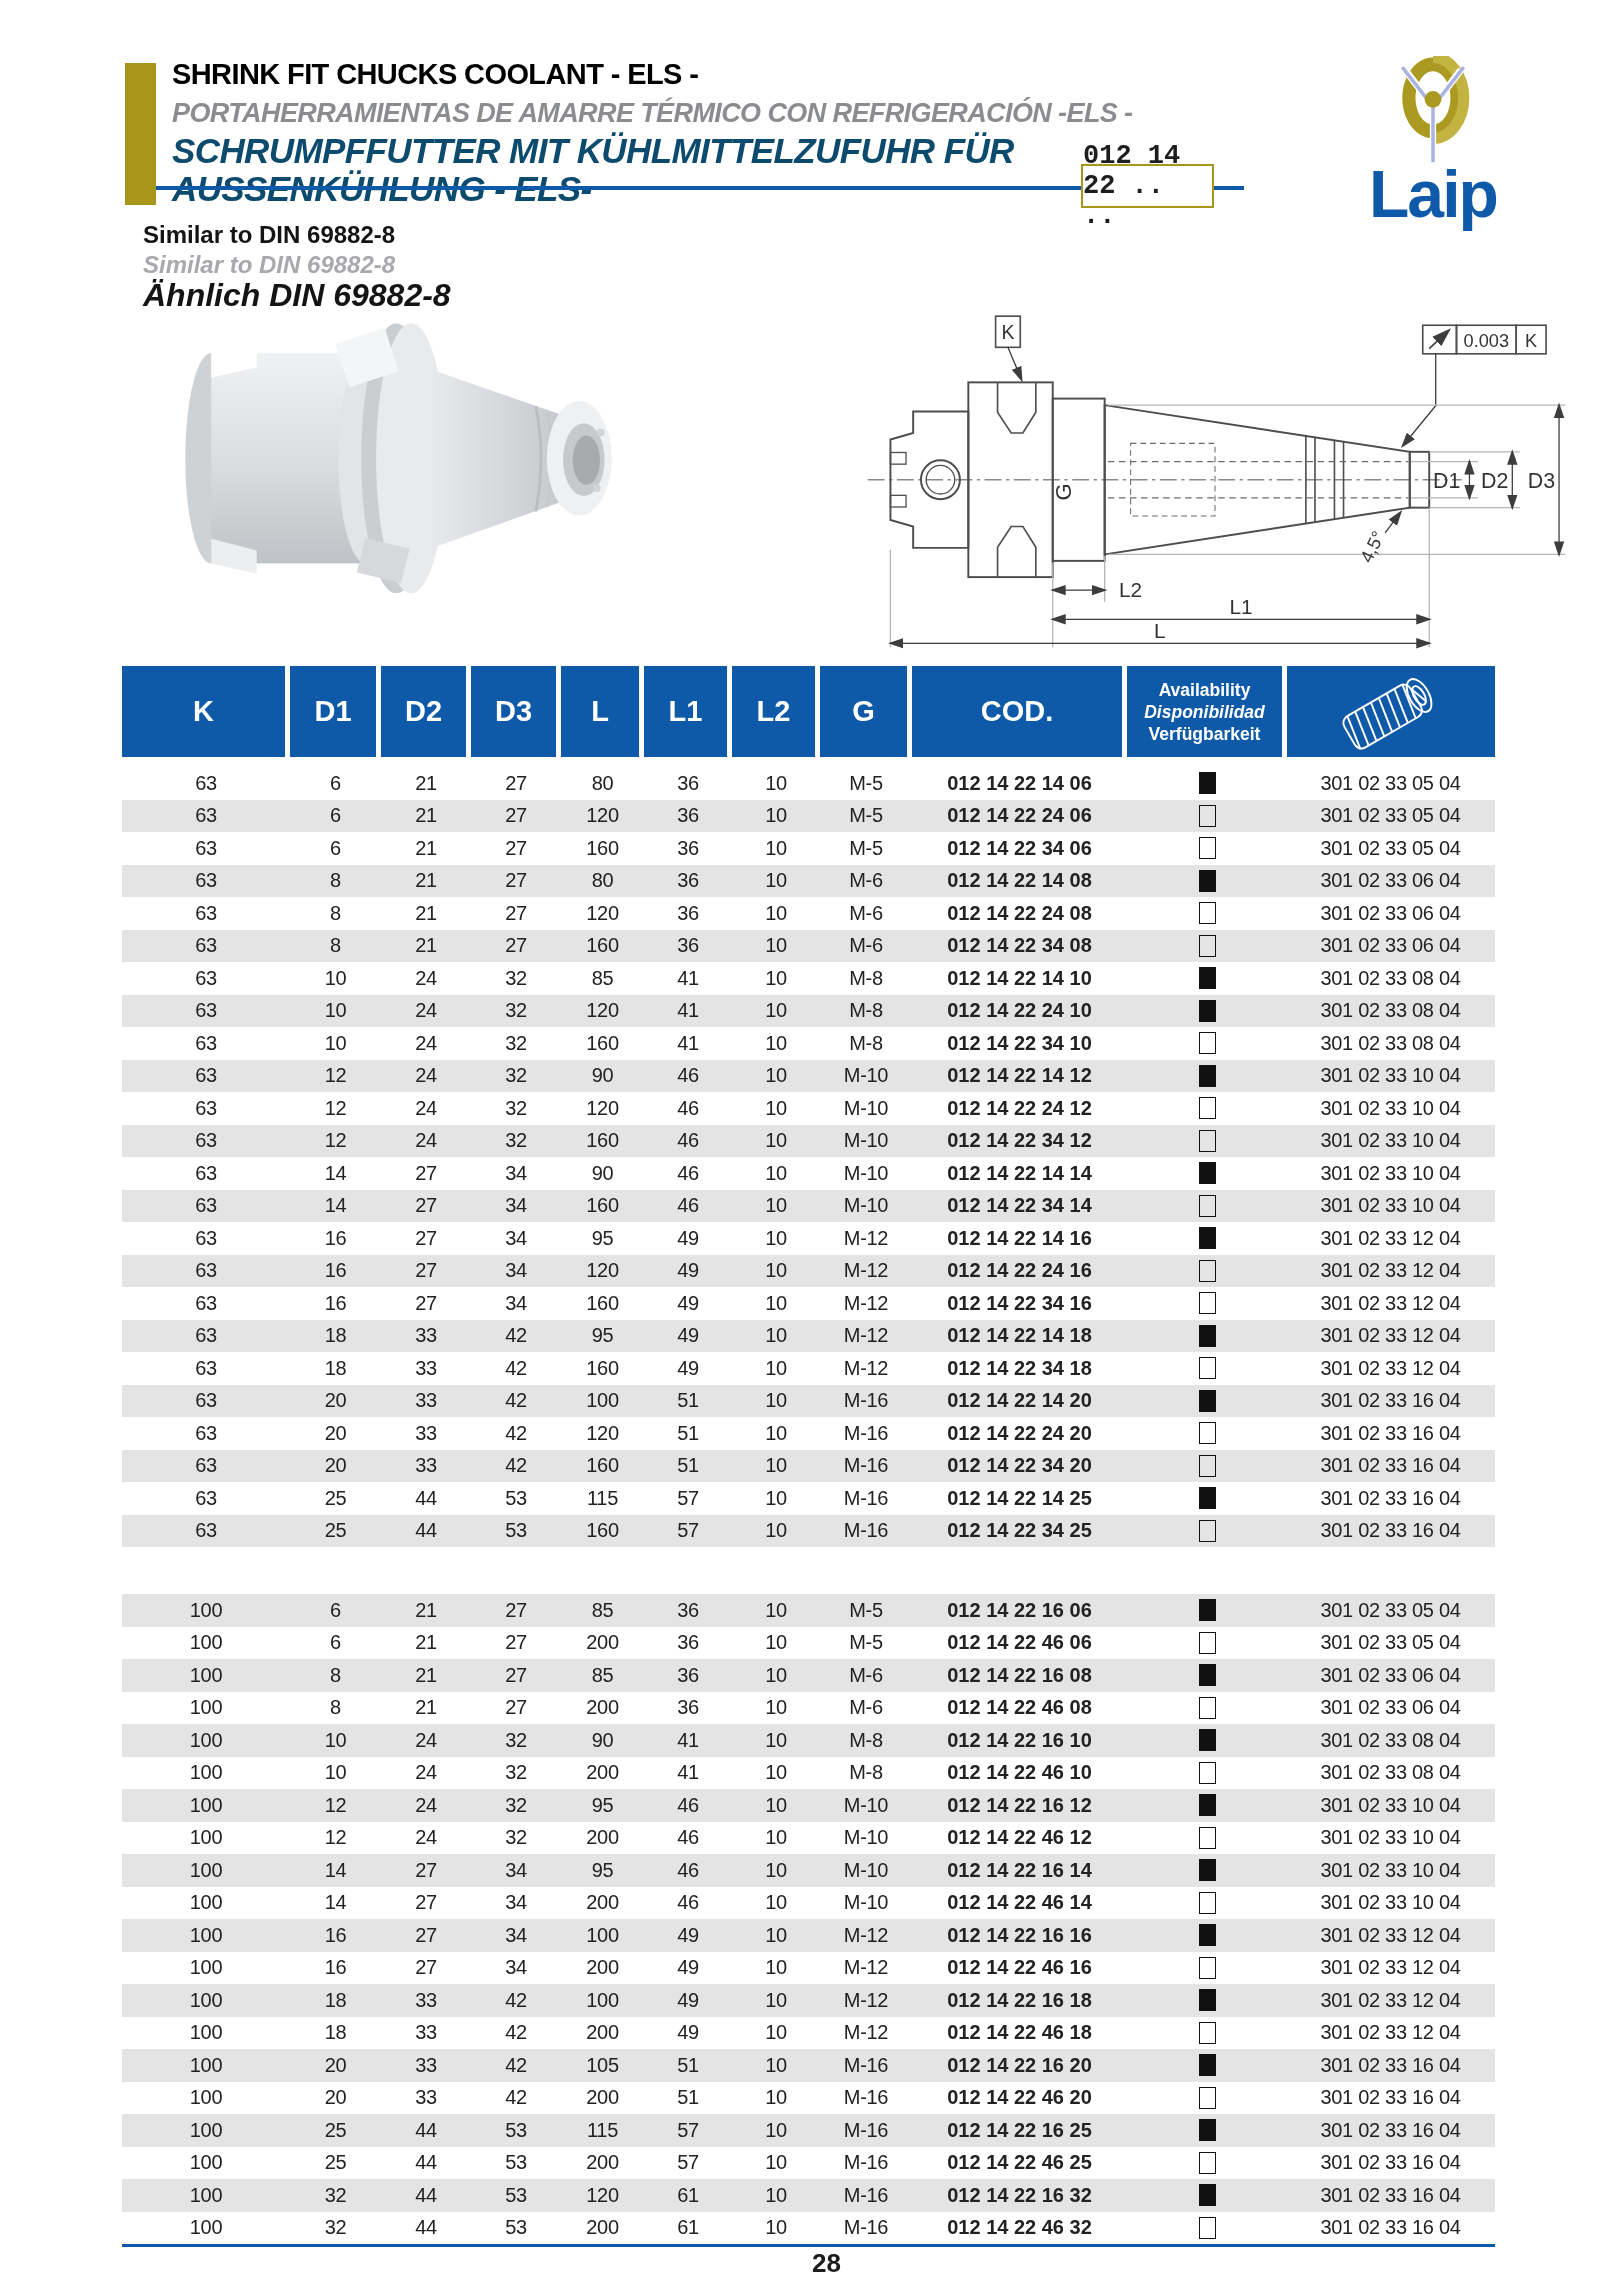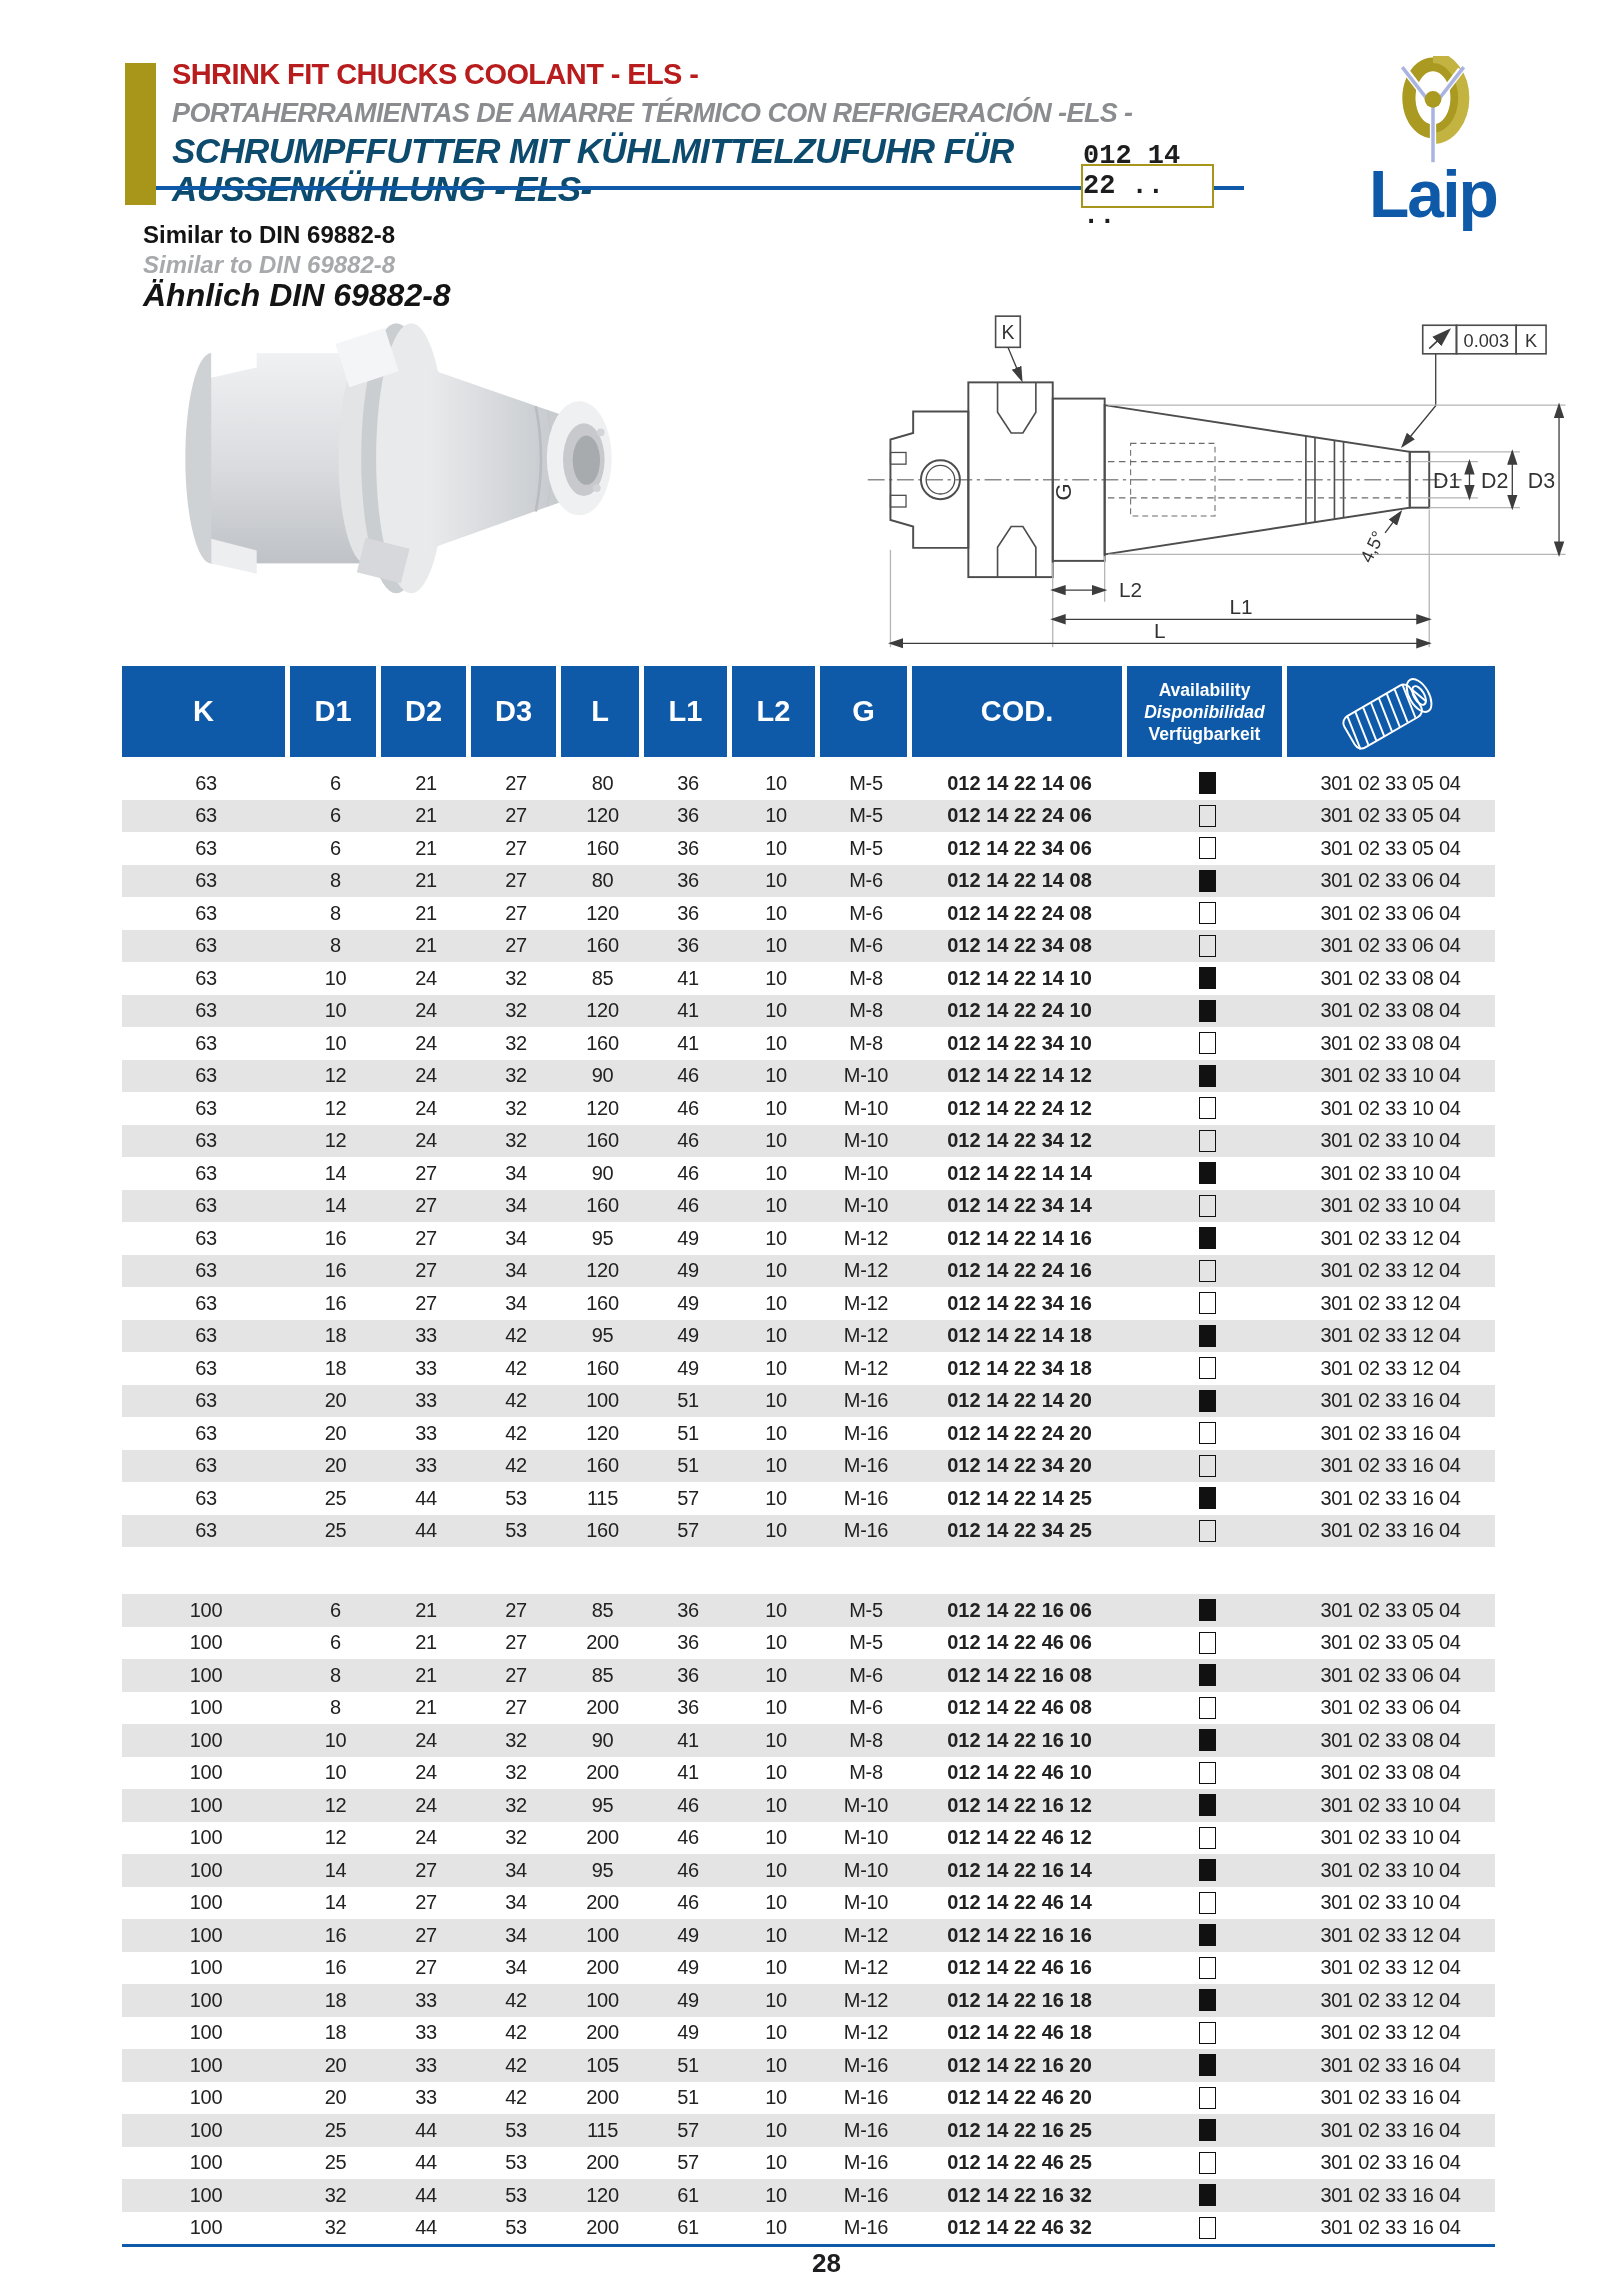--- a/index.html
+++ b/index.html
@@ -7,21 +7,21 @@
   }
   *{margin:0;padding:0;box-sizing:border-box;}
   html,body{background:#fff;}
   .page{position:relative;width:1616px;height:2284px;background:#fff;overflow:hidden;
          font-family:"Liberation Sans",sans-serif;color:var(--ink);}
   .abs{position:absolute;}
 
   
   .gold-bar{left:125px;top:63px;width:31px;height:142px;background:var(--gold);}
   .titles{left:172px;top:55px;width:975px;}
-  .title-en{font-size:29px;font-weight:bold;letter-spacing:-0.6px;line-height:39px;color:#b91c1c;}
+  .title-en{font-size:29px;font-weight:bold;letter-spacing:-0.6px;line-height:39px;color:#000000;}
   .title-es{font-size:27px;font-weight:bold;font-style:italic;letter-spacing:-0.6px;line-height:38px;color:var(--gray);}
   .title-de{font-size:35px;font-weight:bold;font-style:italic;letter-spacing:-0.6px;line-height:38px;color:#0c4a6e;}
   .blue-rule{left:156px;top:186px;width:1088px;height:3.9px;background:var(--blue);}
   .pn-box{left:1081px;top:164px;width:133px;height:44px;border:2.6px solid var(--gold);background:#fff;
           display:flex;align-items:center;justify-content:center;font-size:27px;font-weight:bold;z-index:3;font-family:Liberation Mono, monospace;}
   .notes{left:123px;top:220px;margin-left:20px;}
   .note-en{font-size:24px;font-weight:bold;line-height:30px;color:#141414;}
   .note-es{font-size:24px;font-weight:bold;font-style:italic;line-height:30px;color:#a7a9ac;}
   .note-de{font-size:32px;font-weight:bold;font-style:italic;line-height:30px;color:#141414;}
 

